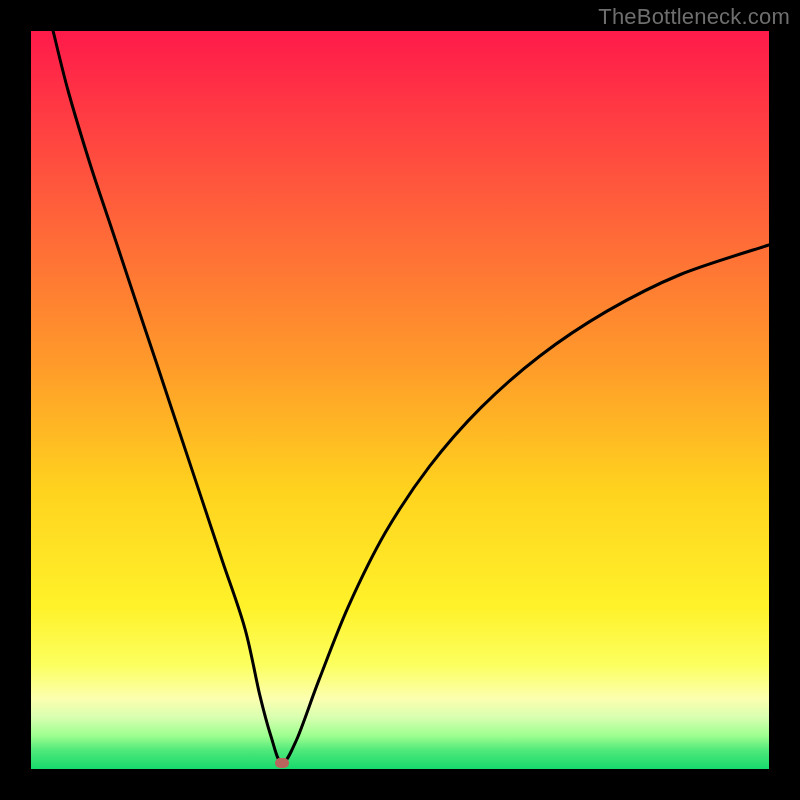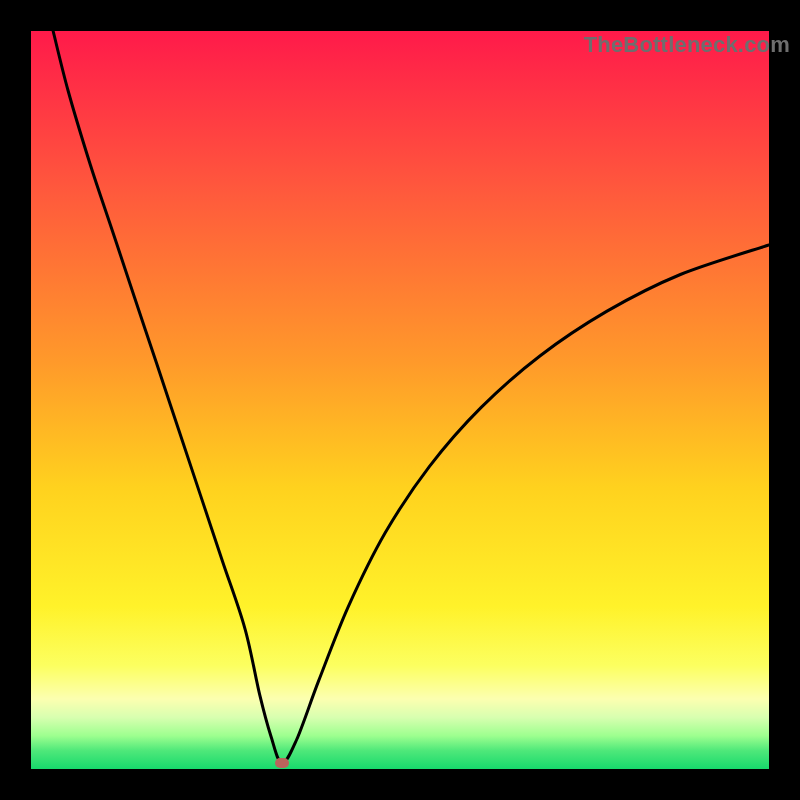--- a/index.html
+++ b/index.html
@@ -16,24 +16,23 @@
     width: 800px;
     height: 800px;
     background: #000000;
   }
   .watermark {
     position: absolute;
     top: 4px;
     right: 10px;
     color: #6e6e6e;
     font-size: 22px;
-    font-weight: 700;
+    font-weight: 400;
     letter-spacing: 0.2px;
     z-index: 10;
-    margin-top: 28px;
   }
   .plot-area {
     position: absolute;
     left: 31px;
     top: 31px;
     width: 738px;
     height: 738px;
     overflow: hidden;
   }
   .gradient-bg {

